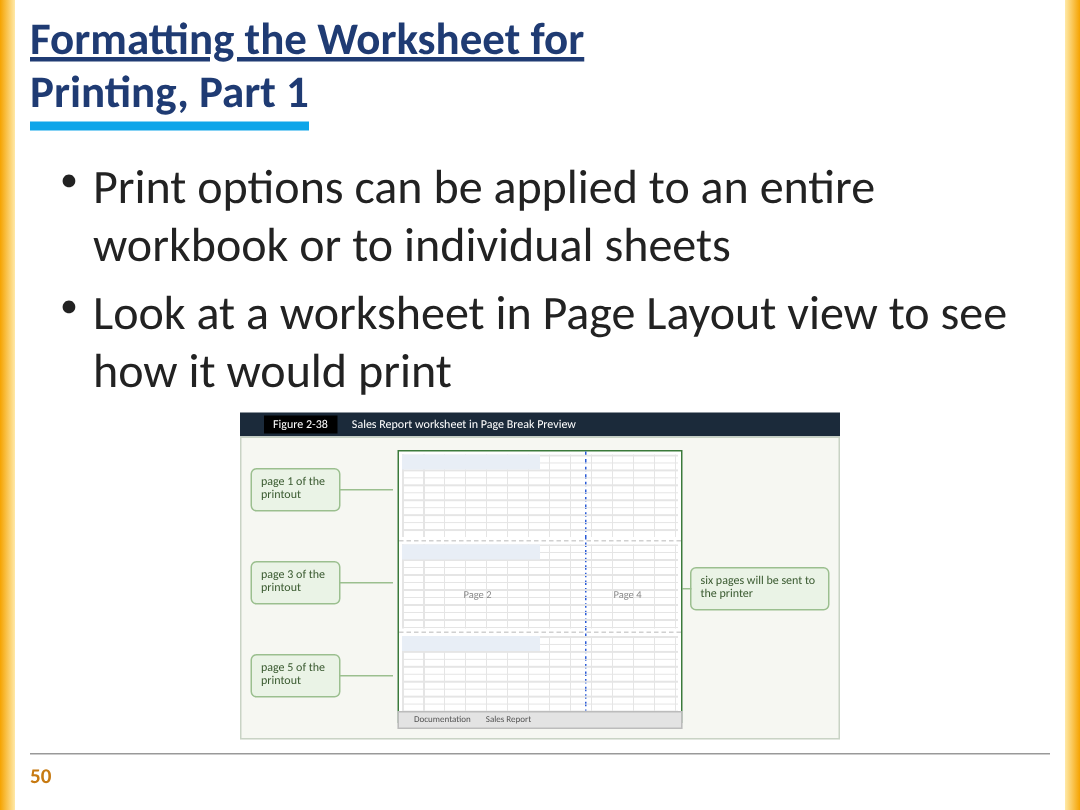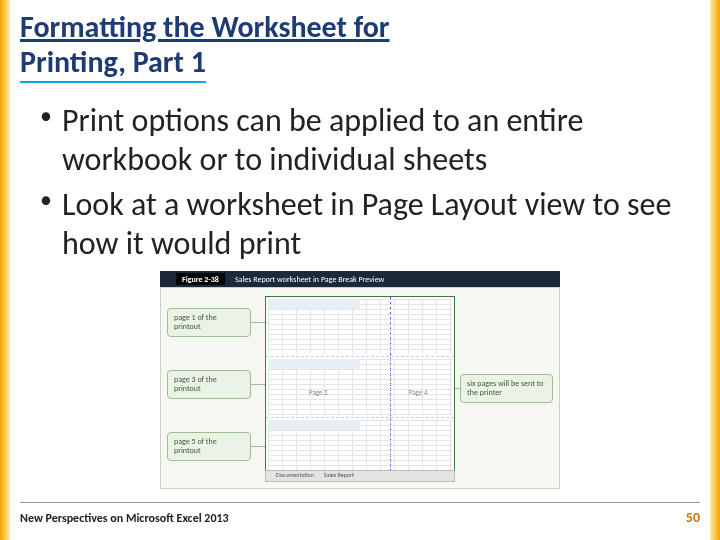--- a/index.html
+++ b/index.html
@@ -31,21 +31,21 @@
   }
   .title {
     font-size: 30px;
     font-weight: bold;
     color: #1f3b73;
     line-height: 1.15;
     padding: 4px 0 4px 0;
     text-decoration: underline;
   }
   .title-box {
-    border-bottom: 2px solid #0ea5e9;
+    border-bottom: 6px solid #0ea5e9;
     padding-bottom: 2px;
   }
   ul.bullets {
     list-style: none;
     margin-top: 14px;
     padding-left: 26px;
   }
   ul.bullets li {
     position: relative;
     font-size: 32px;
@@ -74,21 +74,21 @@
     color: #fff;
     font-size: 8px;
     display: flex;
     align-items: center;
     gap: 10px;
     padding-left: 16px;
   }
   .fig-header .figlabel {
     background: #000;
     padding: 1px 6px;
-    font-weight: bold;
+    font-weight: normal;
     display: inline-block;
   }
   .fig-body {
     border: 1px solid #c9d3c5;
     background: #f6f7f2;
     height: 202px;
     position: relative;
     padding: 6px;
   }
   .sheet-col {
@@ -150,21 +150,21 @@
   .page-label.p4 { left: 248px; }
   .callout {
     position: absolute;
     background: #eaf3e6;
     border: 1px solid #9bbf8f;
     border-radius: 4px;
     font-size: 8px;
     color: #3a5a30;
     padding: 4px 6px;
     line-height: 1.15;
-    width: 84px;
+    width: 60px;
   }
   .callout.left1 { left: 6px; top: 20px; }
   .callout.left2 { left: 6px; top: 82px; }
   .callout.left3 { left: 6px; top: 144px; }
   .callout .conn {
     position: absolute;
     right: -36px;
     top: 50%;
     width: 36px;
     height: 0;
@@ -284,15 +284,14 @@
       <div class="tabs-bar">
         <span>Documentation</span>
         <span>Sales Report</span>
       </div>
     </div>
   </div>
 
 </div>
 
 <div class="footer">
-  <span class="txt">New Perspectives on Microsoft Excel 2013</span>
   <span class="num">50</span>
 </div>
 
 </body></html>

